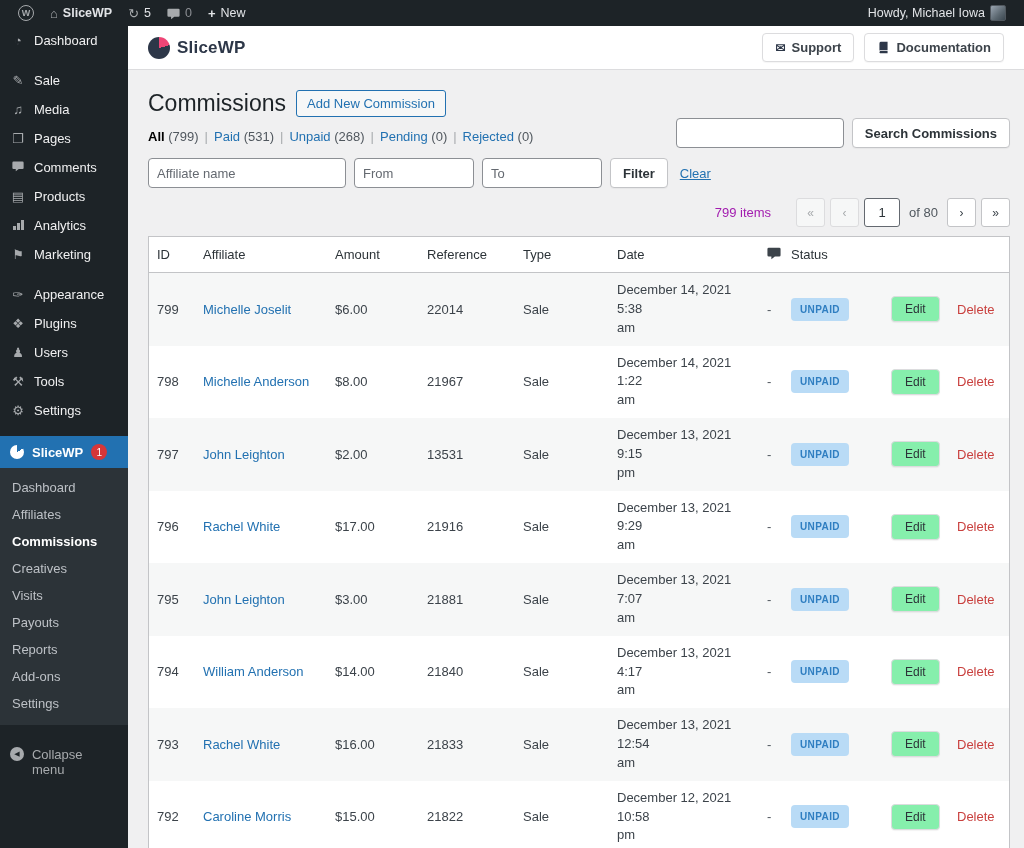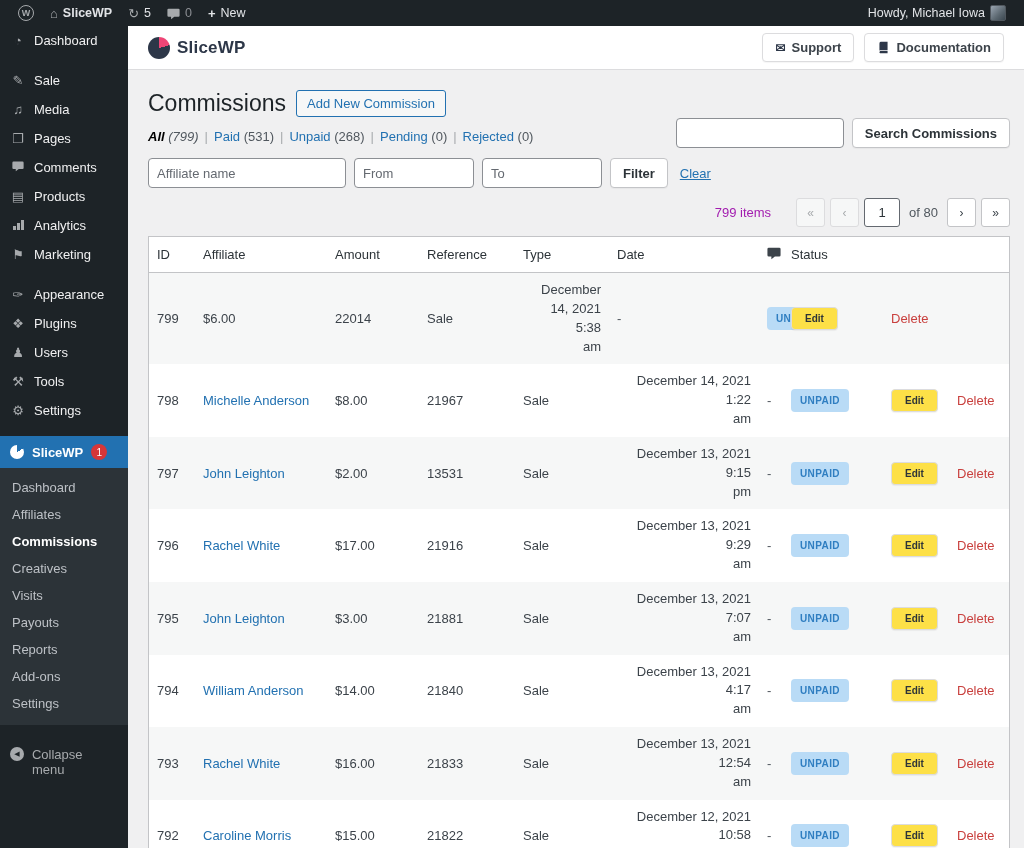--- a/index.html
+++ b/index.html
@@ -46,21 +46,21 @@
   .book-svg { width:13px; height:13px; fill:#2d3748; }
   .bubble-dark { width:14px; height:14px; fill:#3c434a; }
 
   .content { position:relative; padding:20px 14px 0 20px; }
   .title-row { display:flex; align-items:center; gap:10px; }
   .page-title { font-size:23px; font-weight:400; color:#1d2327; }
   .add-new-btn { background:#f6f7f7; border:1px solid #2271b1; border-radius:3px; color:#2271b1; font-size:13px; padding:5px 10px; cursor:pointer; }
 
   .subsubsub { margin-top:12px; display:flex; gap:6px; align-items:center; font-size:13px; }
   .filter-link { color:#2271b1; text-decoration:none; cursor:pointer; }
-  .filter-link.current { color:#000; font-weight:bold;font-style:italic; }
+  .filter-link.current { color:#000; font-weight:bold; }
   .filter-count { color:#50575e; font-weight:400; }
   .sep { color:#a7aaad; }
 
   .search-row { position:absolute; top:48px; right:14px; display:flex; gap:8px; align-items:flex-end; }
   .text-input { height:30px; border:1px solid #8c8f94; border-radius:4px; background:#fff; padding:0 8px; font-size:13px; font-family:"Liberation Sans",sans-serif; color:#2c3338; }
   .text-input::placeholder { color:#646970; }
   .search-input { width:168px; }
   .wp-btn { height:30px; background:#fff; border:1px solid #c3c4c7; border-radius:4px; padding:0 12px; font-size:13px; font-weight:bold; color:#2c3338; cursor:pointer; box-shadow:0 1px 1px rgba(0,0,0,.04); }
 
   .filter-row { margin-top:14px; display:flex; gap:8px; align-items:center; }
@@ -78,23 +78,23 @@
   
   .list-table { background:#fff; border:1px solid #c3c4c7; width:862px; }
   .tr { display:grid; grid-template-columns:46px 132px 92px 96px 94px 150px 24px 100px 66px 62px; align-items:center; }
   .thead, .tfoot { border-bottom:1px solid #c3c4c7; }
   .thead .td, .tfoot .td { padding:9px 8px; color:#2c3338; font-size:13px; }
   .td { padding:8px; font-size:13px; color:#3c434a; }
   .row { min-height:50px; }
   .row:nth-child(odd) { background:#f6f7f7; }
   .sortable { color:#2271b1; cursor:pointer; }
   .aff-link { color:#2271b1; text-decoration:none; cursor:pointer; }
-  .date-cell span { display:block; line-height:1.45;text-align:right; }
+  .date-cell span { display:block; line-height:1.45; }
   .badge { display:inline-block; background:#b9dbf6; color:#2f7ec1; font-size:10px; font-weight:bold; letter-spacing:.4px; padding:6px 9px; border-radius:4px; }
-  .edit-btn { background:#fde047; border:1px solid #dcdcde; border-radius:4px; padding:5px 13px; font-size:10px; font-weight:bold; color:#2c3338; cursor:pointer; box-shadow:0 1px 1px rgba(0,0,0,.05); }
+  .edit-btn { background:#86efac; border:1px solid #dcdcde; border-radius:4px; padding:5px 13px; font-size:12px; font-weight:normal; color:#2c3338; cursor:pointer; box-shadow:0 1px 1px rgba(0,0,0,.05); }
   .delete-link { color:#c9403e; cursor:pointer; }
   .note-cell { color:#50575e; }
 </style>
 </head>
 <body>
 
 <div class="admin-bar">
   <div class="ab-item">
     <span class="wp-logo-circle">W</span>
   </div>
@@ -282,20 +282,21 @@
               <path d="M2 2h12a1.5 1.5 0 0 1 1.5 1.5v7A1.5 1.5 0 0 1 14 12H9l-4 3v-3H2A1.5 1.5 0 0 1 .5 10.5v-7A1.5 1.5 0 0 1 2 2z"></path>
             </svg></div>
         <div class="td">Status</div>
         <div class="td"></div>
         <div class="td"></div>
       </div>
 
       <div id="table-body">
           <div class="tr row">
     <div class="td">799</div>
+    <div class="td"><a class="aff-link">Michelle Joselit</a></div>
     <div class="td">$6.00</div>
     <div class="td">22014</div>
     <div class="td">Sale</div>
     <div class="td date-cell">
               <span>December 14, 2021 5:38</span>
               <span>am</span>
             </div>
     <div class="td note-cell">-</div>
     <div class="td"><span class="badge">UNPAID</span></div>
     <div class="td"><button class="edit-btn">Edit</button></div>

